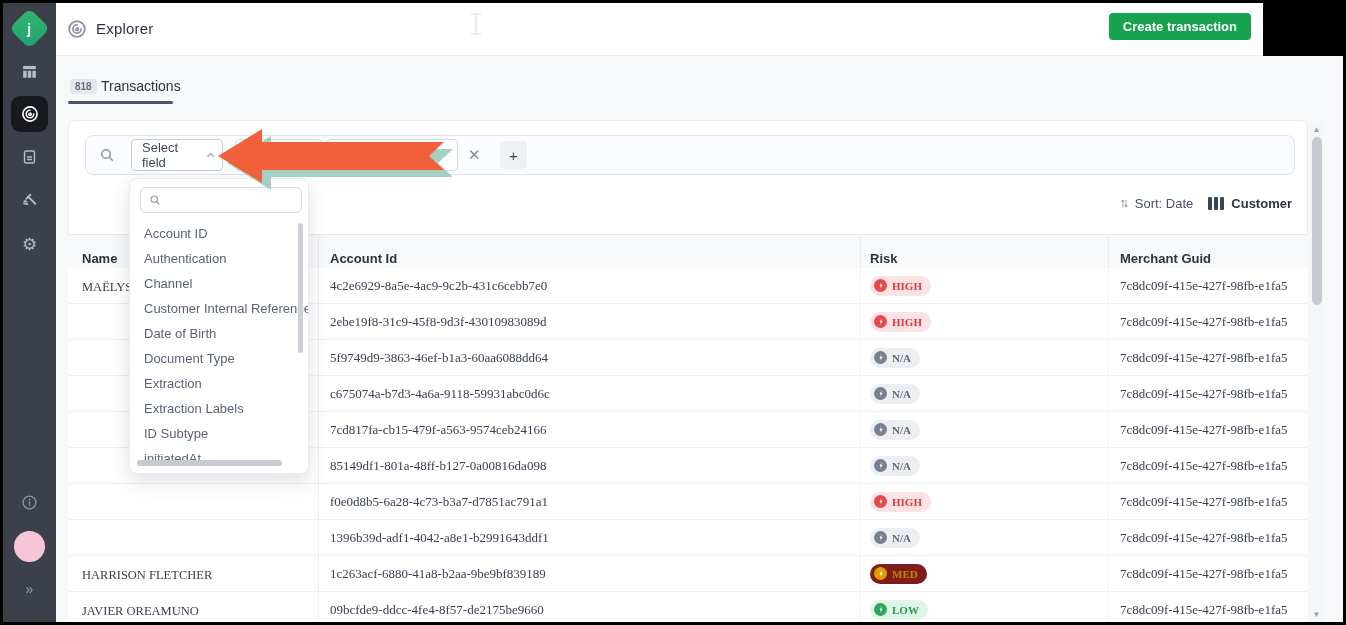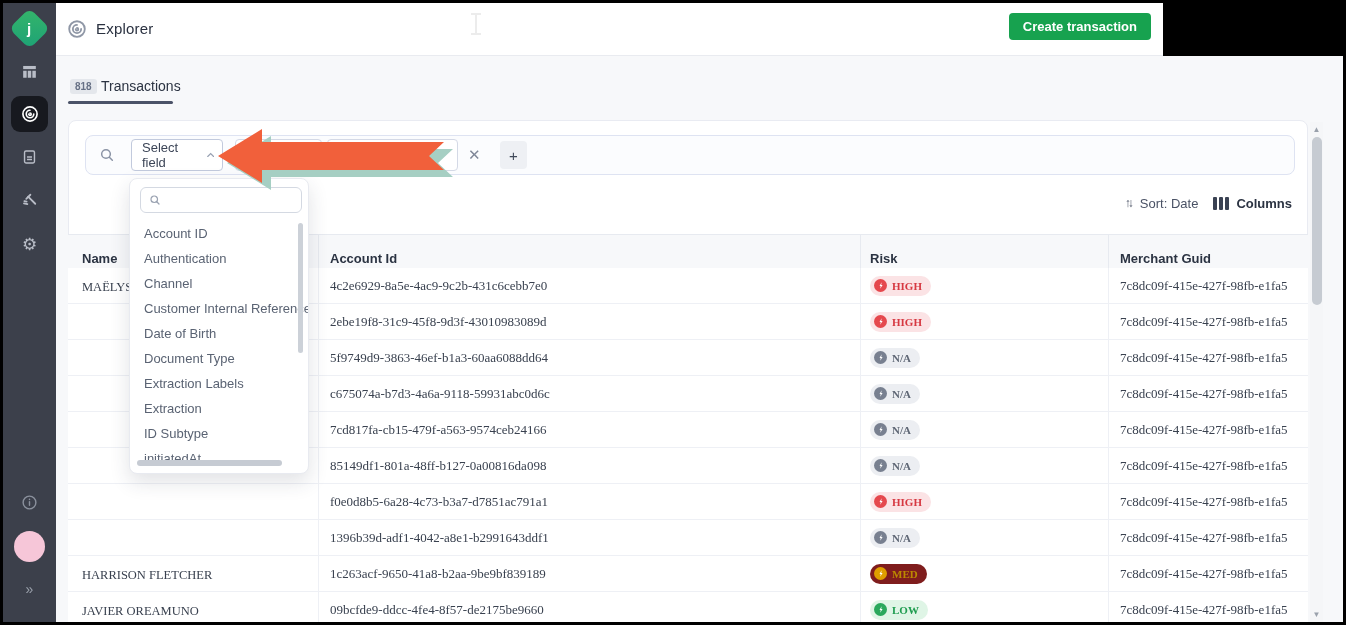--- a/index.html
+++ b/index.html
@@ -10,21 +10,21 @@
   
   .sidebar { position:absolute; left:3px; top:3px; width:53px; height:619px; background:#3c404b; display:flex; flex-direction:column; align-items:center; }
   .logo { position:absolute; top:11px; left:12px; width:29px; height:29px; border-radius:7px; transform:rotate(45deg); background:linear-gradient(135deg,#35b56a,#1da276); display:flex; align-items:center; justify-content:center; }
   .logo span { transform:rotate(-45deg); color:#fff; font-weight:bold; font-size:15px; }
   .side-ico { position:absolute; left:0; width:53px; display:flex; justify-content:center; color:#b9bdc7; }
   .side-tile { position:absolute; left:8px; top:93px; width:37px; height:36px; background:#17191f; border-radius:9px; display:flex; align-items:center; justify-content:center; color:#fff; }
   .avatar { position:absolute; left:11px; top:528px; width:31px; height:31px; border-radius:50%; background:#f6c6d8; }
   .collapse { position:absolute; left:0; top:578px; width:53px; text-align:center; color:#9aa0ab; font-size:14px; }
 
   
-  .topbar { position:absolute; left:56px; top:3px; width:1107px; height:53px; background:#fff; border-bottom:1px solid #e9ebf0; }
+  .topbar { position:absolute; left:56px; top:3px; width:1207px; height:53px; background:#fff; border-bottom:1px solid #e9ebf0; }
   .topbar .app-ico { position:absolute; left:10px; top:15px; color:#8f97a6; }
   .topbar .title { position:absolute; left:40px; top:17px; font-size:15px; color:#2a3140; font-weight:500; letter-spacing:.2px; }
   .ibeam { position:absolute; left:414px; top:10px; width:12px; height:22px; color:#ececec; }
   .ibeam i { position:absolute; background:#ececec; }
   .create-btn { position:absolute; right:12px; top:10px; height:27px; padding:0 14px; background:#17a24f; color:#fff; border:none; border-radius:4px; font-size:13px; font-weight:600; font-family:inherit; }
 
   
   .content-bg { position:absolute; left:56px; top:56px; width:1287px; height:566px; background:#f7f8fa; }
   .tab-badge { position:absolute; left:70px; top:79px; background:#e4e7ec; color:#667085; font-size:10px; font-weight:bold; padding:2px 5px; border-radius:3px; }
   .tab-label { position:absolute; left:101px; top:78px; font-size:14px; color:#2b3342; font-weight:500; }
@@ -188,21 +188,21 @@
   <span class="plus-btn">+</span>
 
   <div class="toolbar">
     <span class="sort-ico">↑↓</span>
     <span class="sort-lbl">Sort: Date</span>
     <span class="cols-ico">
         <i></i>
         <i></i>
         <i></i>
       </span>
-    <span class="cols-lbl">Columns</span>
+    <span class="cols-lbl">Customer</span>
   </div>
 
   <div class="thead">
     <div class="cell col-name">Name</div>
     <div class="cell col-acct">Account Id</div>
     <div class="cell col-risk">Risk</div>
     <div class="cell col-merch">Merchant Guid</div>
   </div>
 
   <div class="tbody" id="table-body">
@@ -354,21 +354,21 @@
         <span class="badge-label">N/A</span>
       </span>
     </div>
     <div class="col-merch">
           <span class="txt">7c8dc09f-415e-427f-98fb-e1fa5</span>
         </div>
   </div>
       <div class="trow">
     <div class="col-name"><span class="txt">HARRISON FLETCHER</span></div>
     <div class="col-acct">
-          <span class="txt">1c263acf-9650-41a8-b2aa-9be9bf839189</span>
+          <span class="txt">1c263acf-6880-41a8-b2aa-9be9bf839189</span>
         </div>
     <div class="col-risk">
       <span class="badge med">
         <span class="badge-dot">
           <svg width="8" height="9" viewBox="0 0 12 12">
                 <path d="M6.9 1.3 L3.8 6.6 h1.8 L4.8 10.7 L8.4 5.2 H6.3 Z" fill="#fff"></path>
               </svg>
         </span>
         <span class="badge-label">MED</span>
       </span>
@@ -405,22 +405,22 @@
           <path d="M15.5 15.5 L20 20"></path>
         </svg>
     </div>
     <div class="dd-list" id="field-list">
         <div class="dd-item">Account ID</div>
         <div class="dd-item">Authentication</div>
         <div class="dd-item">Channel</div>
         <div class="dd-item">Customer Internal Reference</div>
         <div class="dd-item">Date of Birth</div>
         <div class="dd-item">Document Type</div>
+        <div class="dd-item">Extraction</div>
         <div class="dd-item">Extraction Labels</div>
-        <div class="dd-item">Extraction</div>
         <div class="dd-item">ID Subtype</div>
         <div class="dd-item">initiatedAt</div>
       </div>
     <div class="dd-vscroll"></div>
     <div class="dd-hscroll"></div>
   </div>
 
   <svg class="arrow-svg" width="270" height="80" viewBox="0 0 270 80">
     <polygon id="arrow-shadow" points="17,45 61,18 61,31 243,31 228,45 243,59 61,59 61,72" fill="#a6cfc3"></polygon>
     <polygon id="arrow-main" points="8,38 52,11 52,24 234,24 219,38 234,52 52,52 52,65" fill="#f1603b"></polygon>

